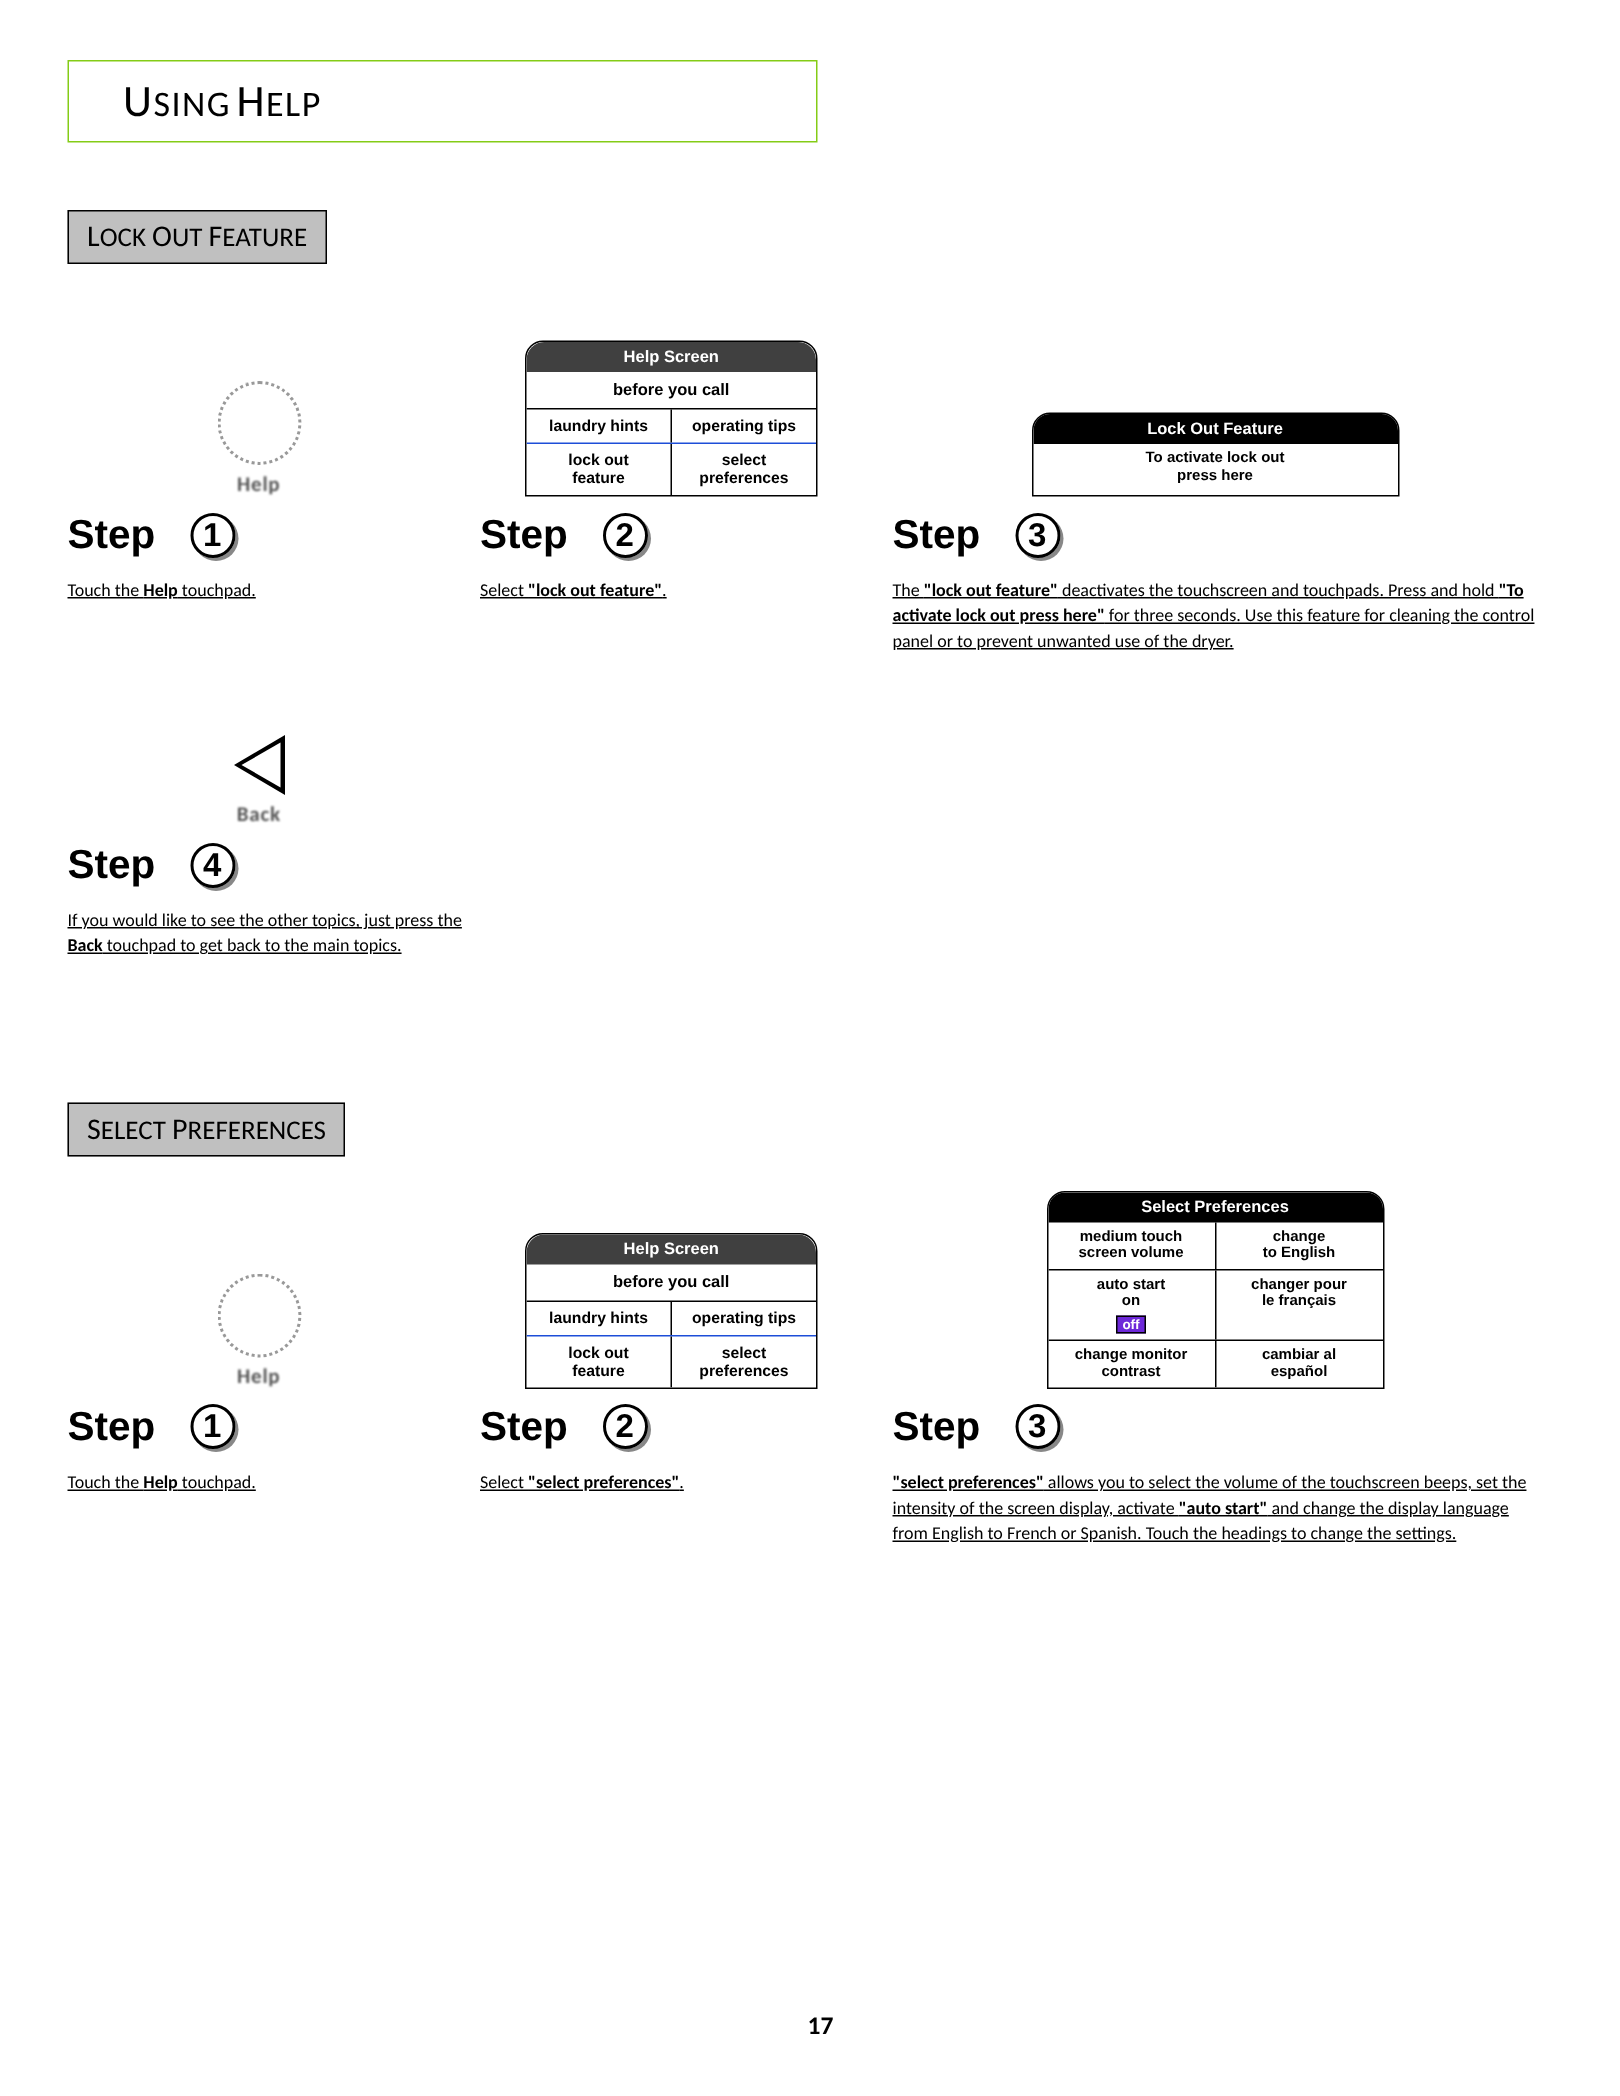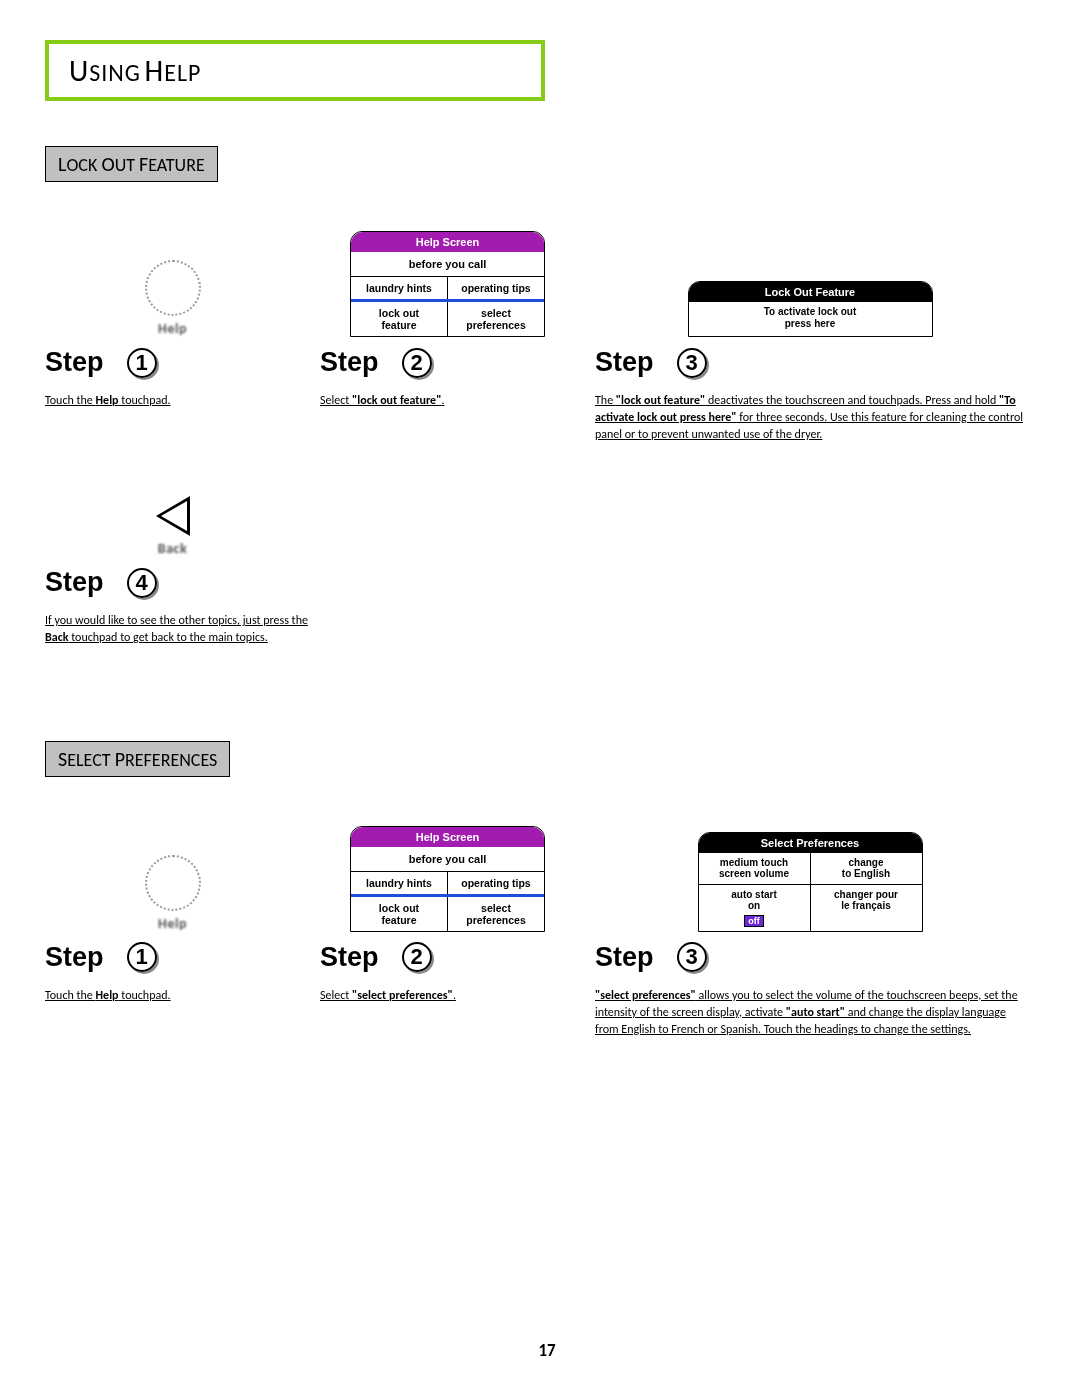--- a/index.html
+++ b/index.html
@@ -6,22 +6,22 @@
   body {
     width: 1080px;
     height: 1397px;
     background: #fff;
     font-family: "Gill Sans", "Gill Sans MT", Calibri, sans-serif;
     color: #000;
     position: relative;
     padding: 40px 55px 30px 45px;
   }
   .page-title-box {
-    border: 4px solid #84cc16;
-    padding: 8px 20px;
+    border: 1px solid #84cc16;
+    padding: 8px 36px;
     width: 500px;
     margin-bottom: 45px;
   }
   .page-title-box span.us { font-size: 30px; letter-spacing: 1px; }
   .page-title-box span.sing { font-size: 24px; letter-spacing: 1px; }
   .page-title-box span.h { font-size: 30px; letter-spacing: 1px; }
   .page-title-box span.elp { font-size: 24px; letter-spacing: 1px; }
   .section-label {
     background: #c0c0c0;
     border: 1px solid #000;
@@ -117,38 +117,38 @@
   .help-screen {
     width: 195px;
     margin: 0 auto;
     border: 1px solid #000;
     border-radius: 12px 12px 0 0;
     overflow: hidden;
     background: #fff;
     font-family: Arial, sans-serif;
   }
   .help-screen .hdr {
-    background: #a21caf;
+    background: #404040;
     color: #fff;
     font-size: 11px;
     font-weight: bold;
     text-align: center;
     padding: 4px;
     border-radius: 12px 12px 0 0;
   }
   .help-screen .byc {
     font-size: 11px;
     font-weight: bold;
     text-align: center;
     padding: 6px;
     border-bottom: 1px solid #000;
   }
   .help-screen .row {
     display: flex;
-    border-bottom: 3px solid #1d4ed8;
+    border-bottom: 1px solid #1d4ed8;
   }
   .help-screen .row:last-child { border-bottom: none; }
   .help-screen .cell {
     flex: 1;
     font-size: 10.5px;
     text-align: center;
     padding: 5px 3px;
     font-weight: bold;
     line-height: 1.15;
   }
@@ -405,20 +405,26 @@
           <div class="cell">
             <div>auto start</div>
             <span class="on-off">
               <span>on</span>
               <span class="off-box">off</span>
             </span>
           </div>
           <div class="cell" style="white-space:pre-line">changer pour
 le français</div>
         </div>
+        <div class="row">
+          <div class="cell" style="white-space:pre-line">change monitor
+contrast</div>
+          <div class="cell" style="white-space:pre-line">cambiar al
+español</div>
+        </div>
       </div>
     </div>
     <div class="step-heading">
       <span>Step</span>
       <span class="step-num">3</span>
     </div>
     <p class="body-text">
       <b>"select preferences"</b><span> allows you to select the volume of the touchscreen beeps, set the intensity of the screen display, activate </span><b>"auto start"</b><span> and change the display language from English to French or Spanish. Touch the headings to change the settings.</span>
     </p>
   </div>

